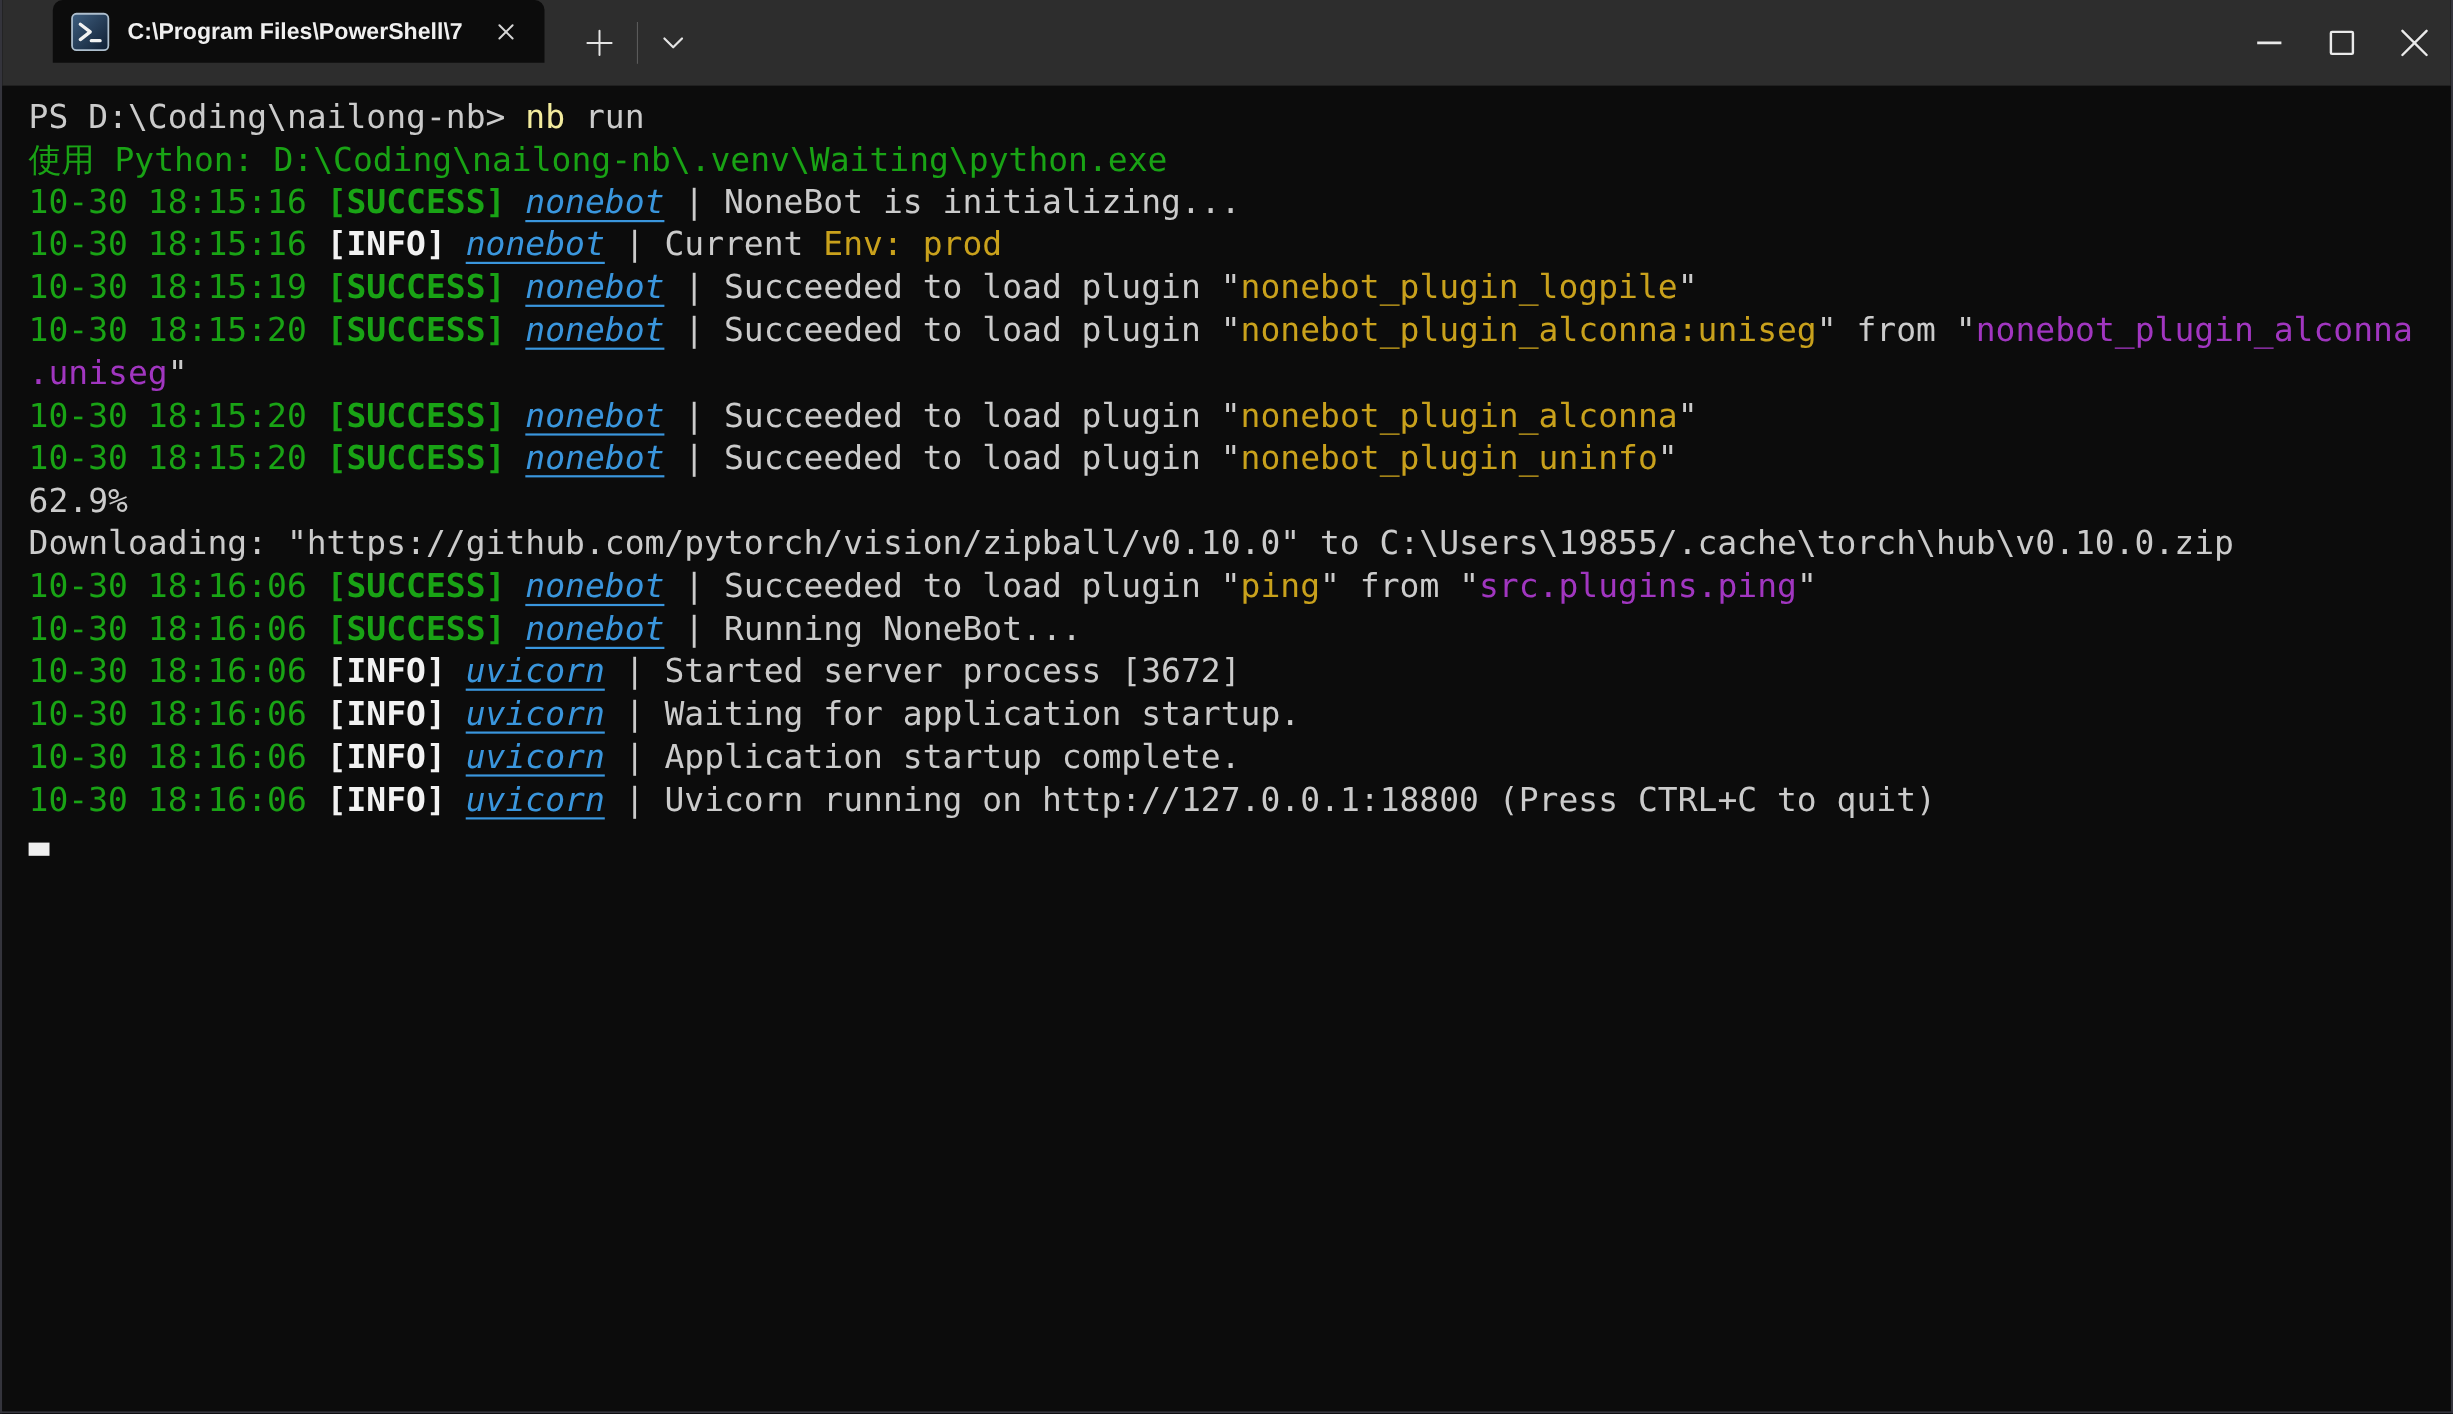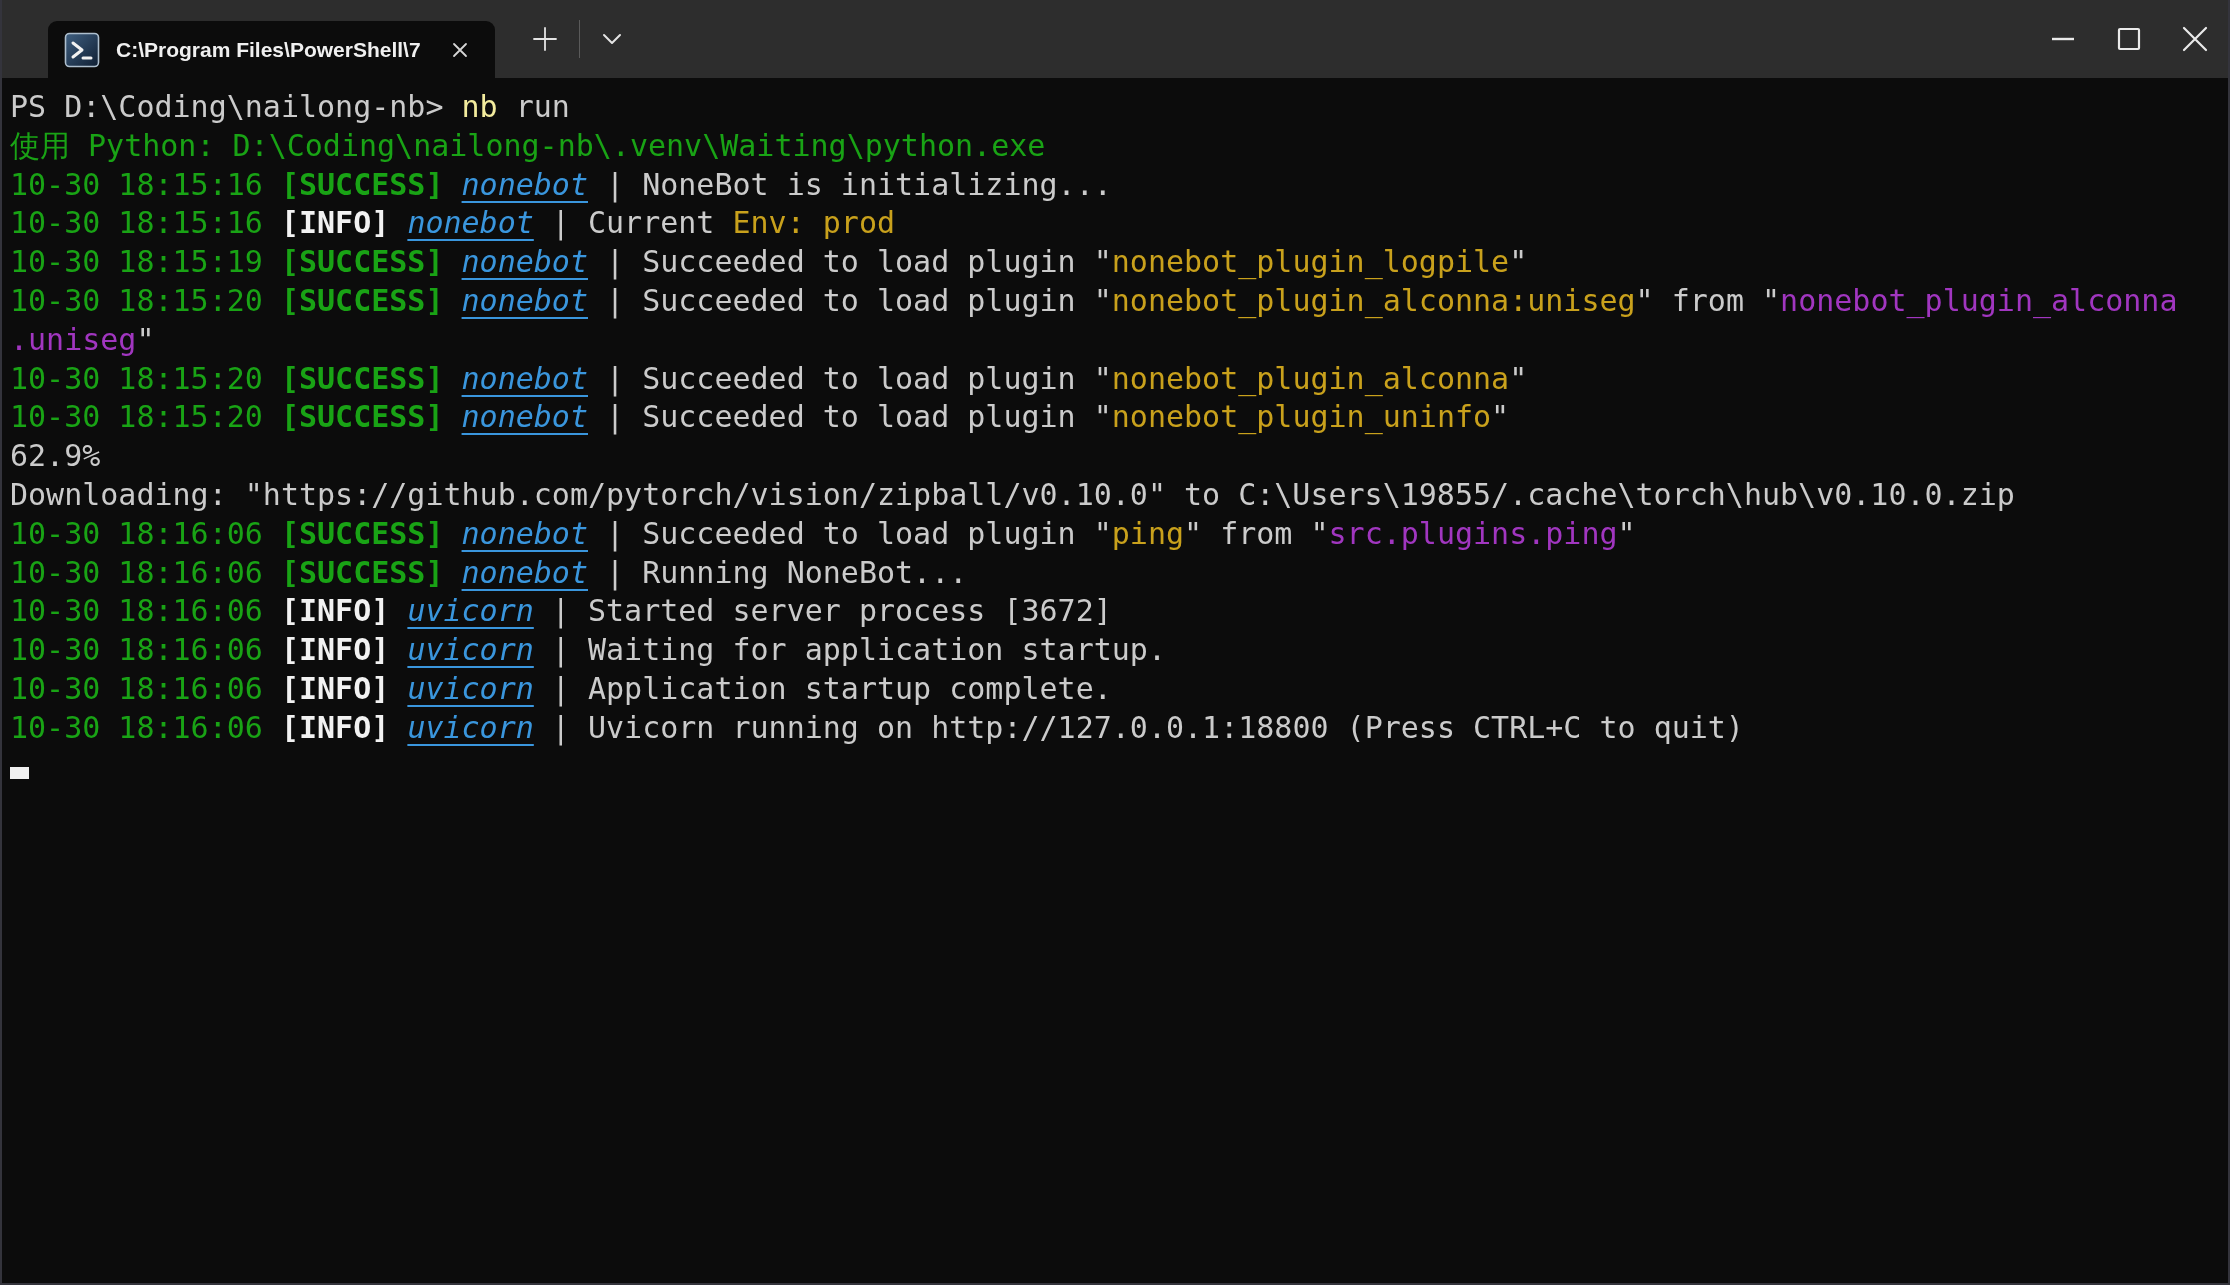--- a/index.html
+++ b/index.html
@@ -11,21 +11,21 @@
     border-right:2px solid var(--edge);
     border-bottom:2px solid var(--edge);
     display:flex; flex-direction:column;
     overflow:hidden;
     font-family:"Liberation Sans", sans-serif;
   }
   
   .tabbar{
     height:78px; flex:0 0 78px;
     background:var(--titlebar-bg);
-    display:flex; align-items:flex-end;
+    display:flex; align-items:flex-start;
   }
   .tab{
     margin-left:46px;
     width:447px; height:57px;
     background:var(--term-bg);
     border-radius:9px 9px 0 0;
     display:flex; align-items:center;
     padding:0 18px 0 16px;
   }
   .ps-icon{ width:36px; height:36px; flex:0 0 36px; }
@@ -56,21 +56,21 @@
   .win-controls{ display:flex; height:100%; }
   .win-btn{
     width:66px; height:100%;
     display:flex; align-items:center; justify-content:center;
     cursor:pointer;
   }
   
   .terminal{
     flex:1;
     background:var(--term-bg);
-    padding:10px 20px 0 8px;
+    padding:10px 20px 0 24px;
     font-family:"DejaVu Sans Mono","Liberation Mono",monospace;
     font-size:30px; line-height:38.8px;
     overflow:hidden;
   }
   .t-line{ white-space:pre; height:38.8px; }
   .seg{ white-space:pre; }
   .seg.b{ font-weight:bold; }
   .seg.u{ text-decoration:underline; text-underline-offset:6px; text-decoration-thickness:2px;font-style:italic; }
   .c-fg{ color:var(--fg); }
   .c-bright{ color:var(--bright);text-align:center; }

